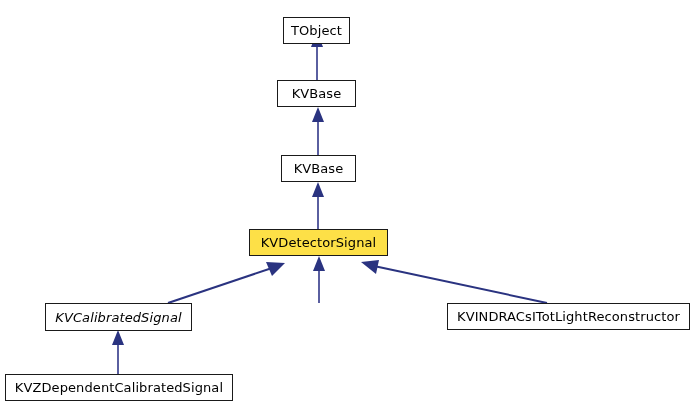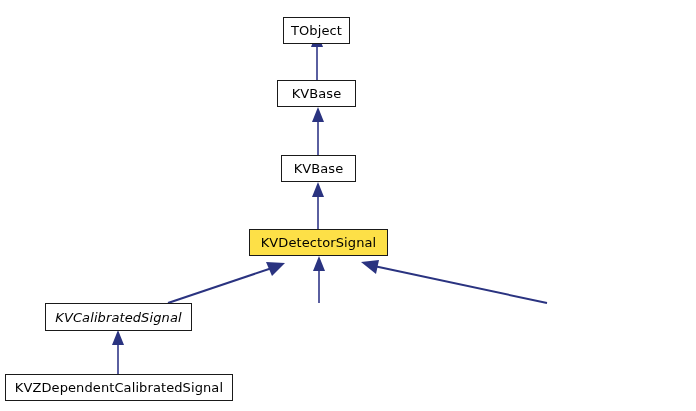--- a/index.html
+++ b/index.html
@@ -106,18 +106,21 @@
 
   <div class="node highlight" style="left:249px; top:229px; width:139px; height:27px;">
     <span class="node-label">KVDetectorSignal</span>
   </div>
 
   <div class="node" style="left:45px; top:303px; width:147px; height:28px;font-style:italic;">
     <span class="node-label">KVCalibratedSignal</span>
   </div>
 
 
+  <div class="node" style="left:447px; top:303px; width:243px; height:27px;">
+    <span class="node-label">KVINDRACsITotLightReconstructor</span>
+  </div>
 
   <div class="node" style="left:5px; top:374px; width:228px; height:27px;">
     <span class="node-label">KVZDependentCalibratedSignal</span>
   </div>
 
 </div>
 
 </body></html>

